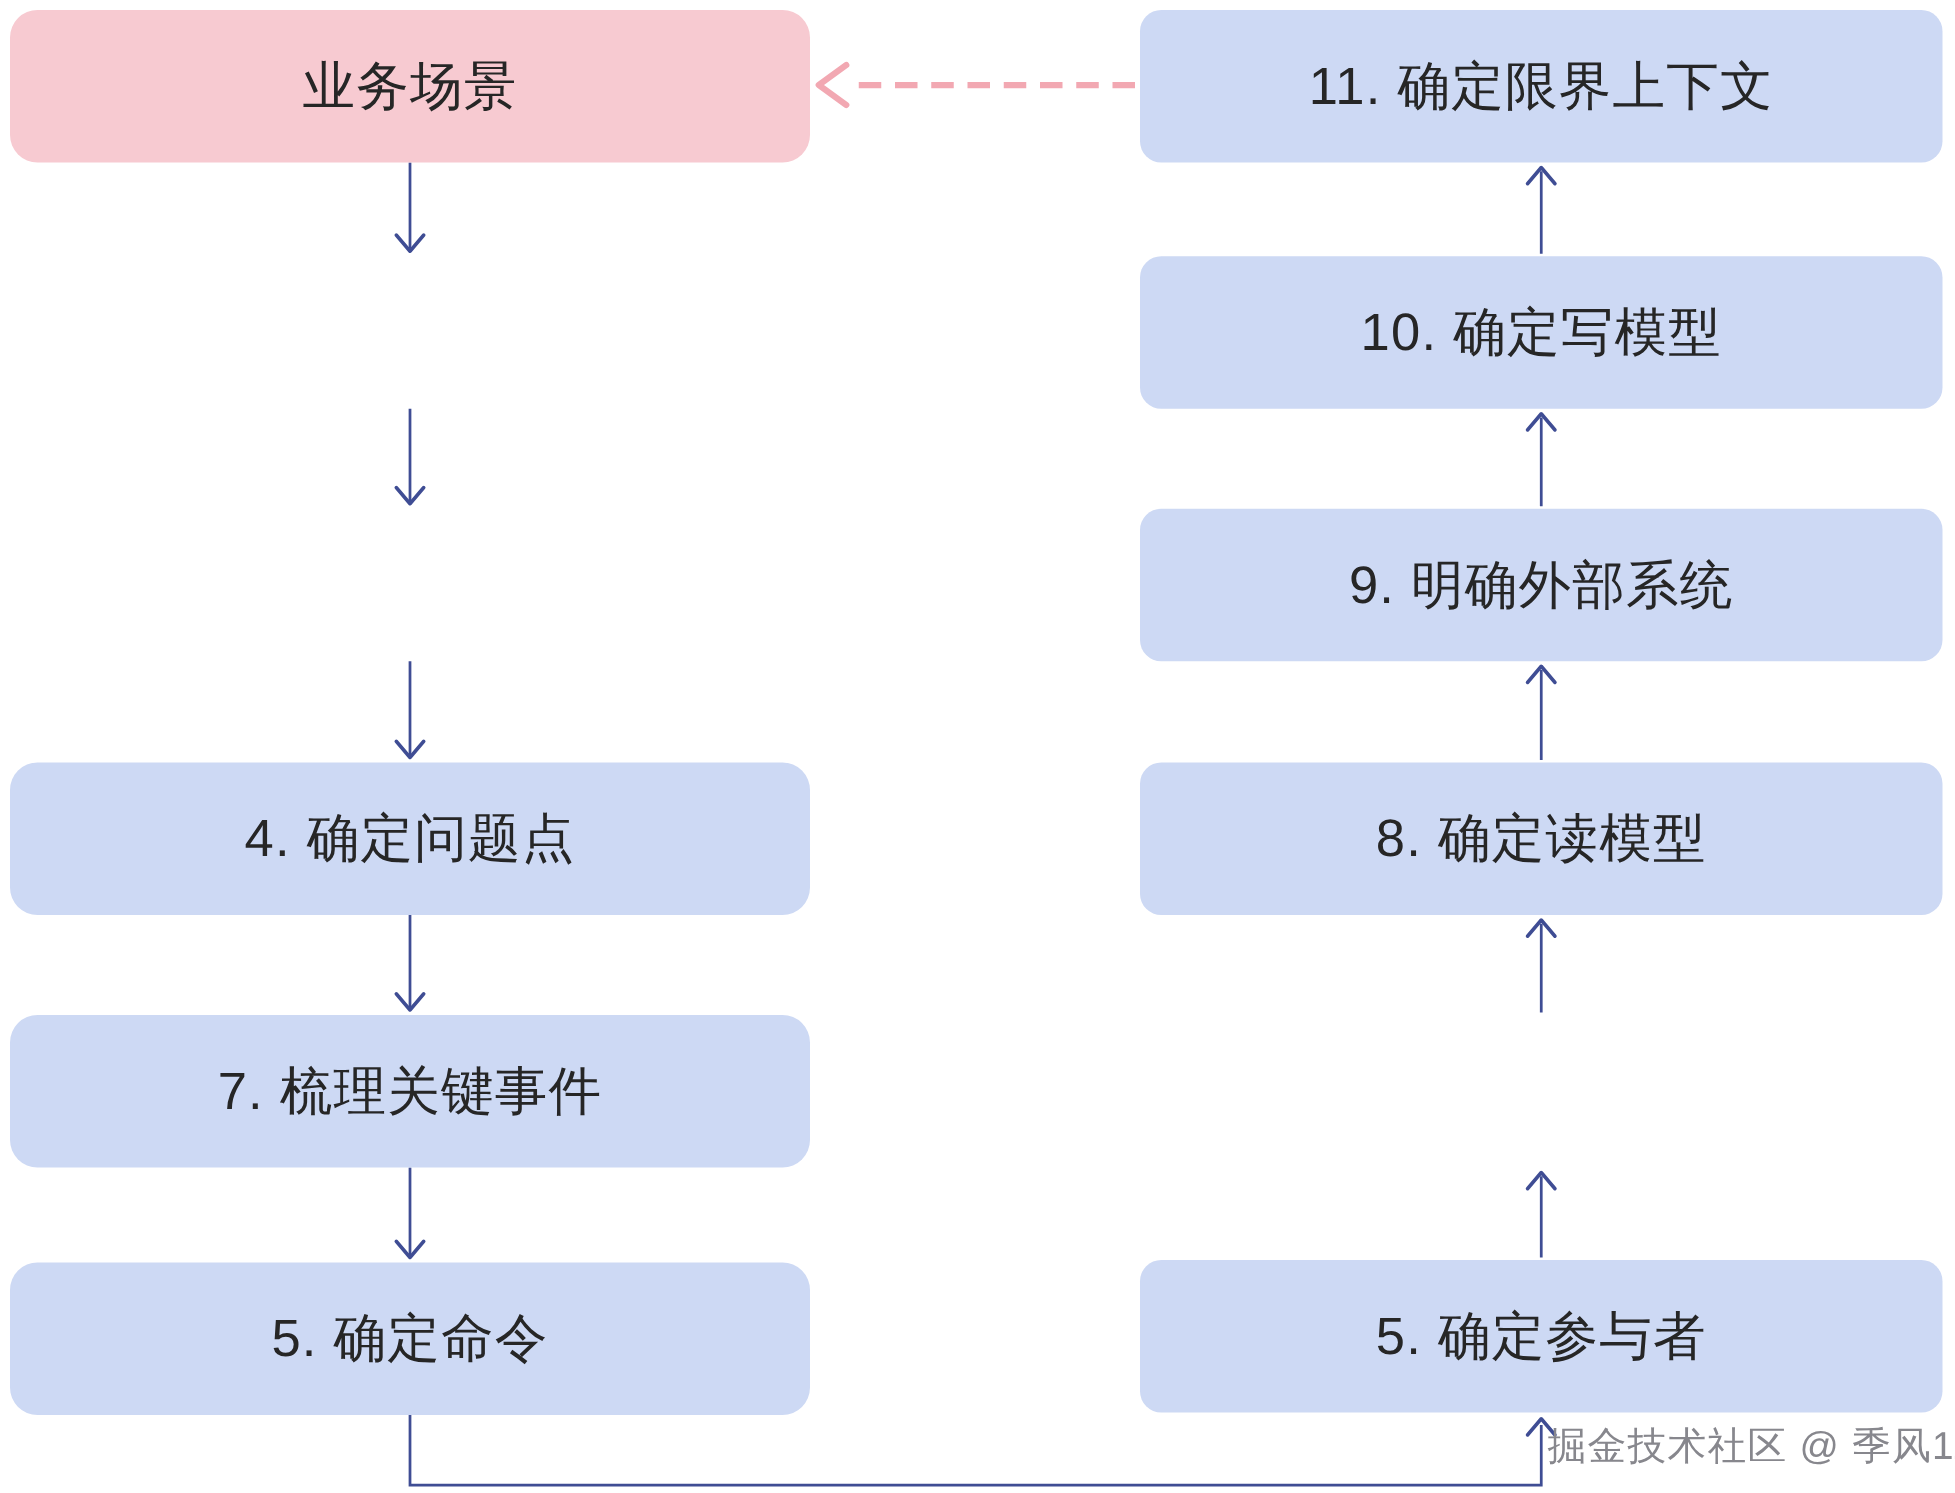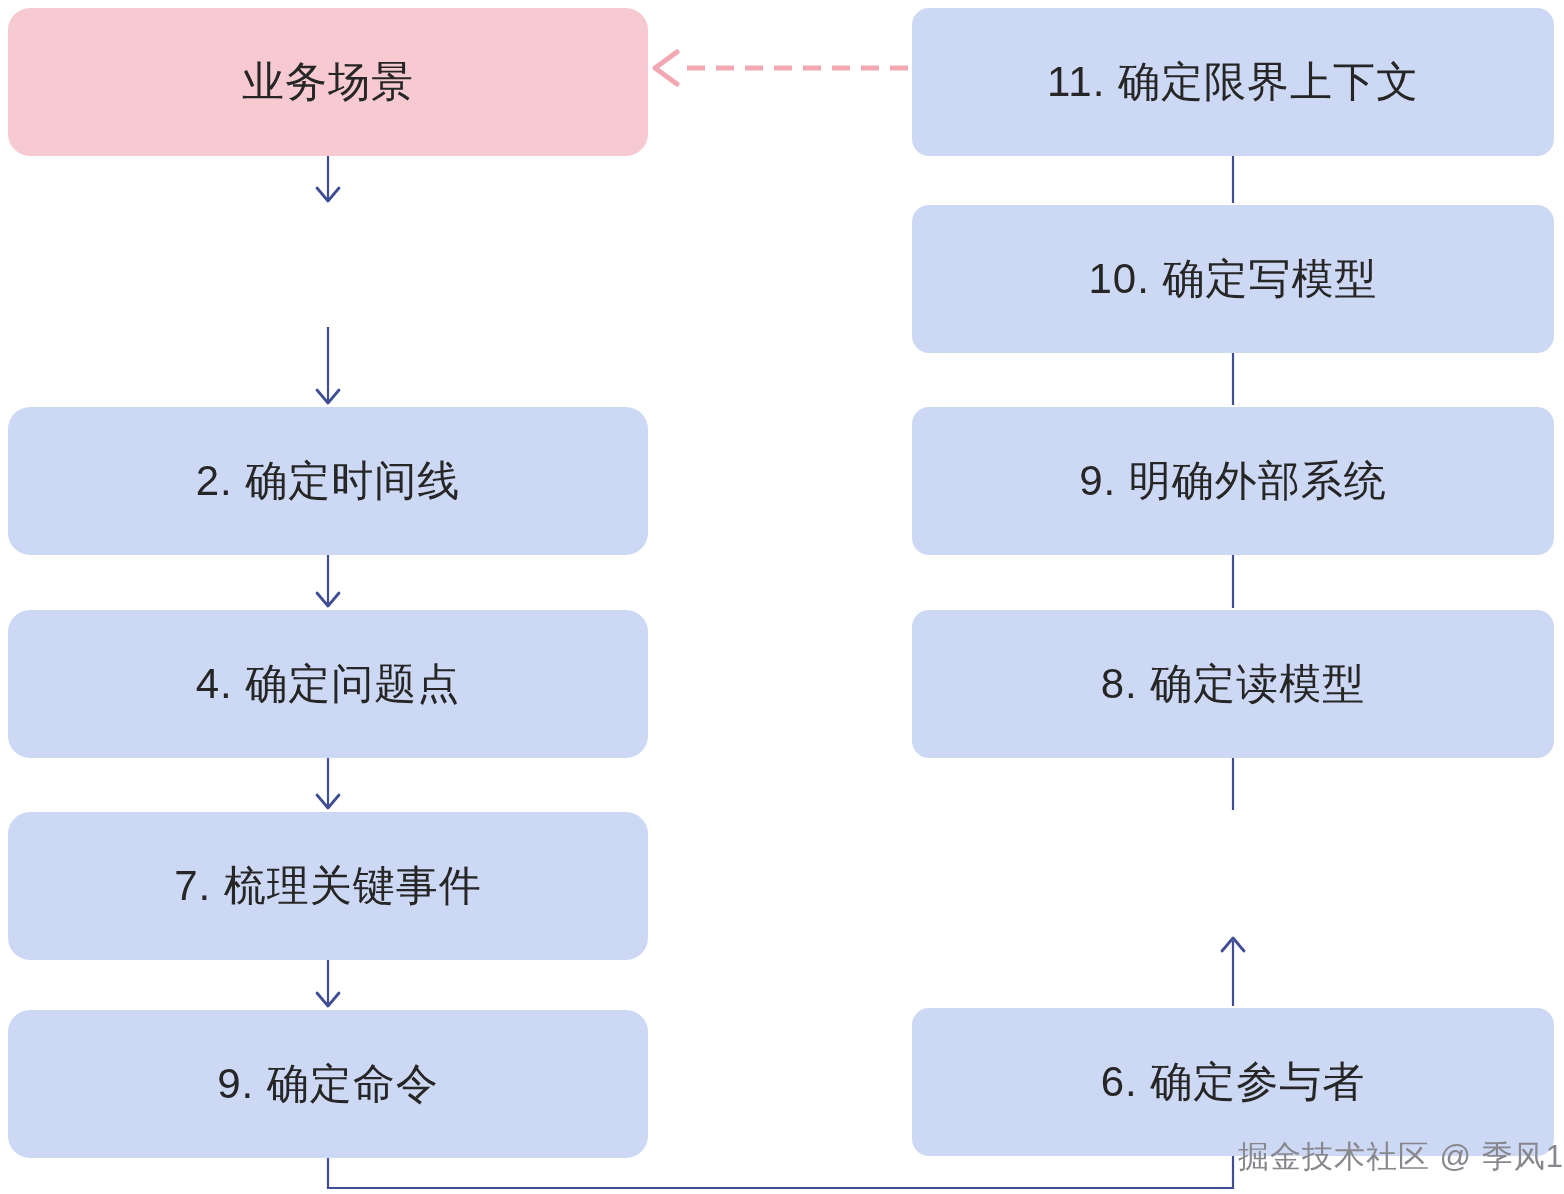--- a/index.html
+++ b/index.html
@@ -32,21 +32,21 @@
     font-size: 42px;
     line-height: 1.2;
     color: var(--label-text, #262626);
     letter-spacing: 1px;
     white-space: nowrap;
   }
   .node.start { background: var(--start-box-bg, #f7cad1); }
   .node.step  { background: var(--step-box-bg, #cdd9f4); }
   .col-left  { left: 8px;   width: 640px; }
   .col-right { left: 912px; width: 642px; border-radius: 17px; }
-  .h-box { height: 148px; }
+  .h-box { height: 122px; }
 
   .shaft  { stroke: var(--flow-arrow, #3f4d94); stroke-width: 2.2; fill: none; }
   .chev   { stroke: var(--flow-arrow, #3f4d94); stroke-width: 2.8; fill: none;
             stroke-linecap: round; stroke-linejoin: round; }
   .elbow  { stroke: var(--flow-arrow, #3f4d94); stroke-width: 2.2; fill: none; }
   .fb-line { stroke: var(--feedback-arrow, #f2a8b2); stroke-width: 5;
              stroke-dasharray: 18 11; fill: none; }
   .fb-chev { stroke: var(--feedback-arrow, #f2a8b2); stroke-width: 5; fill: none;
              stroke-linecap: round; stroke-linejoin: round; }
 
@@ -116,43 +116,40 @@
 
     <g>
       <line class="fb-line" x1="908" y1="68" x2="676" y2="68"></line>
       <polyline class="fb-chev" points="677,52 655,68 677,84"></polyline>
     </g>
   </svg>
 
   <div class="node start col-left h-box" style="top:8px">
     <span>业务场景</span>
   </div>
-  <div class="node step col-left h-box" style="top:407px">
-    <span>2. 确定时间线</span>
-  </div>
   <div class="node step col-left h-box" style="top:610px">
     <span>4. 确定问题点</span>
   </div>
   <div class="node step col-left h-box" style="top:812px">
     <span>7. 梳理关键事件</span>
   </div>
   <div class="node step col-left h-box" style="top:1010px">
-    <span>9. 确定命令</span>
+    <span>5. 确定命令</span>
   </div>
 
   <div class="node step col-right h-box" style="top:8px">
     <span>11. 确定限界上下文</span>
   </div>
   <div class="node step col-right h-box" style="top:205px">
     <span>10. 确定写模型</span>
   </div>
   <div class="node step col-right h-box" style="top:407px">
     <span>9. 明确外部系统</span>
   </div>
   <div class="node step col-right h-box" style="top:610px">
     <span>8. 确定读模型</span>
   </div>
   <div class="node step col-right h-box" style="top:1008px">
-    <span>6. 确定参与者</span>
+    <span>5. 确定参与者</span>
   </div>
 
   <div class="watermark">掘金技术社区 @ 季风1132</div>
 </div>
 
 </body></html>

